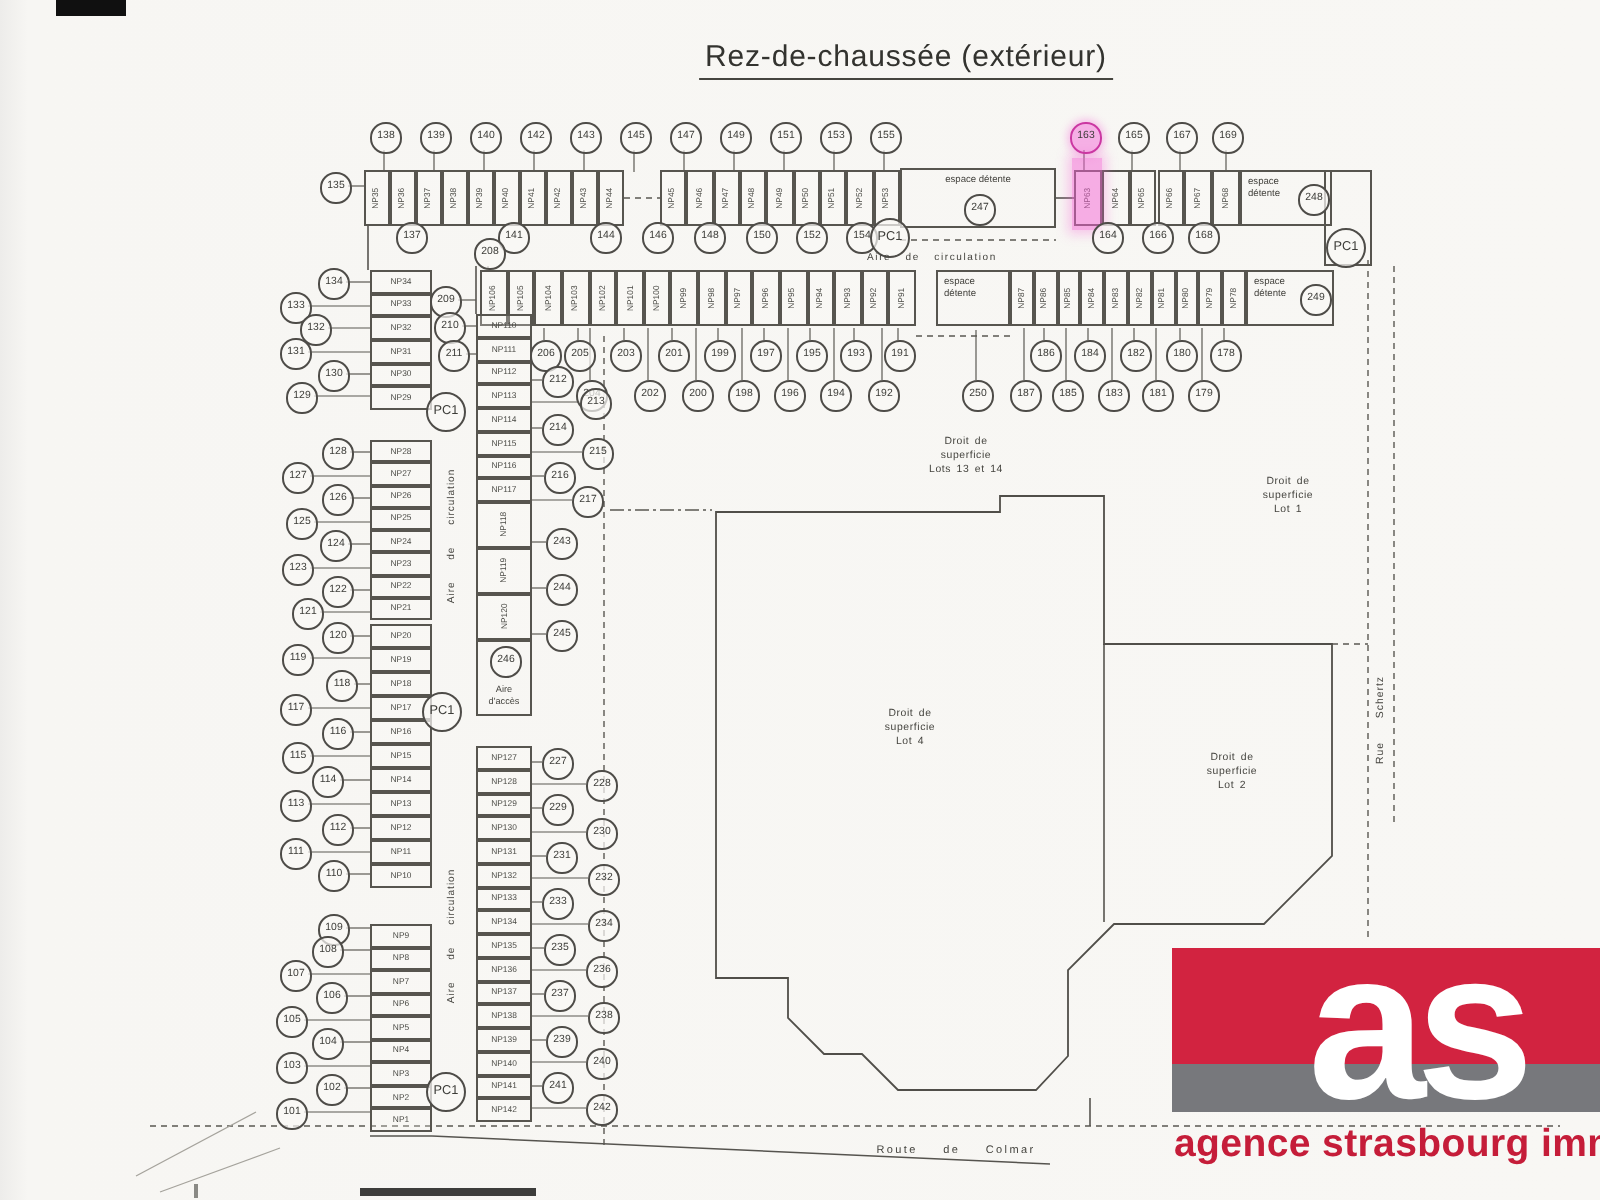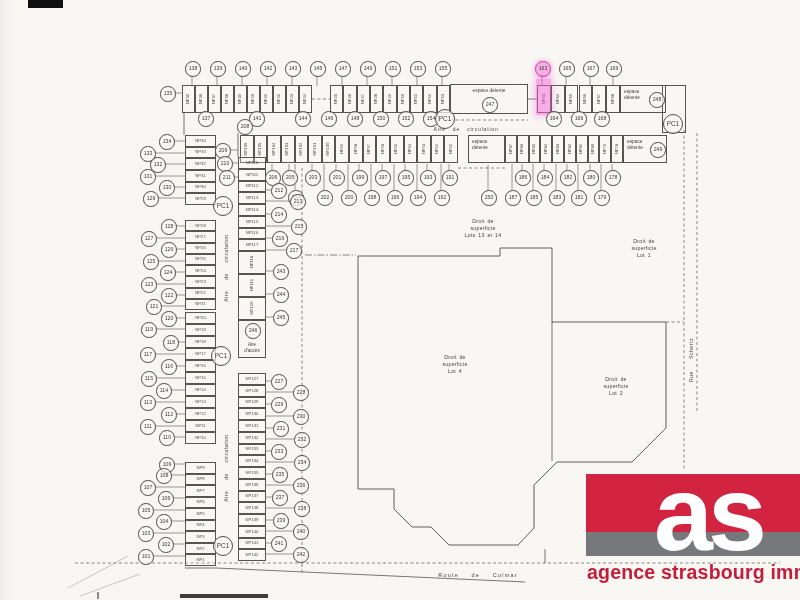--- a/index.html
+++ b/index.html
@@ -38,20 +38,21 @@
   .logo-gray{position:absolute;left:0;top:58px;width:230px;height:24px;}
   .logo-as{position:absolute;left:68px;top:-14px;font-size:106px;font-weight:bold;color:#ffffff;
            letter-spacing:-5px;line-height:1;white-space:nowrap;}
   .logo-caption{position:absolute;left:1px;top:87px;font-size:19.5px;font-weight:bold;white-space:nowrap;letter-spacing:.2px;}
 </style>
 </head>
 <body>
 
 <div class="page">
   <div class="corner-mark"></div>
+  <h1 class="title">Rez-de-chaussée (extérieur)</h1>
 
   <div id="plan">
     <svg id="plan-lines" viewBox="0 0 800 600">
         <line x1="528" y1="99" x2="537" y2="99" class="ls"></line>
         <line x1="312" y1="99" x2="330" y2="99" class="ld"></line>
         <line x1="184" y1="113" x2="184" y2="135" class="ls"></line>
         <line x1="238" y1="133" x2="238" y2="157" class="ls"></line>
         <line x1="552" y1="322" x2="552" y2="461" class="ls"></line>
         <line x1="305" y1="255" x2="356" y2="255" class="ldd"></line>
         <line x1="302" y1="168" x2="302" y2="575" class="ld"></line>

